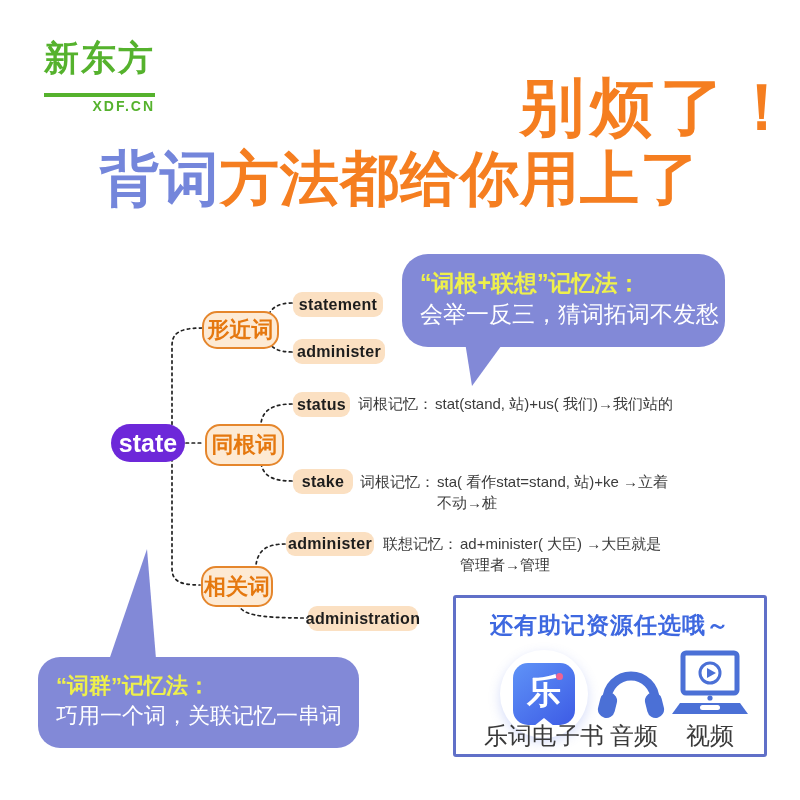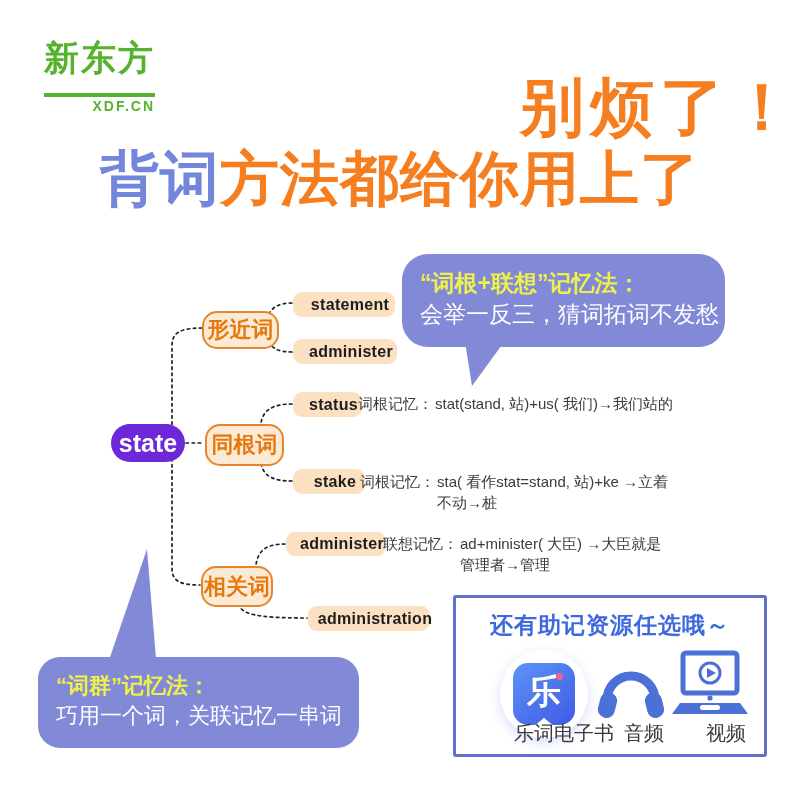--- a/index.html
+++ b/index.html
@@ -27,21 +27,21 @@
   
   .root-node{position:absolute;left:111px;top:424px;width:74px;height:38px;background:#6d28d9;
              border-radius:19px;color:#fff;font-weight:bold;font-size:25px;
              display:flex;align-items:center;justify-content:center;}
   .cat{position:absolute;background:#fdead4;border:2px solid #e5862c;border-radius:15px;
        color:#e5780f;font-weight:bold;font-size:22px;display:flex;align-items:center;justify-content:center;}
   .cat1{left:202px;top:311px;width:73px;height:34px;}
   .cat2{left:205px;top:424px;width:75px;height:38px;}
   .cat3{left:201px;top:566px;width:68px;height:37px;}
   .word{position:absolute;background:#fbe0c2;border-radius:9px;color:#1d1d1d;font-weight:bold;
-        font-size:16px;display:flex;align-items:center;justify-content:center;letter-spacing:0.3px;padding-left:12px;}
+        font-size:16px;display:flex;align-items:center;justify-content:center;letter-spacing:0.3px;}
   .w-statement{left:293px;top:292px;width:90px;height:25px;}
   .w-overstate{left:293px;top:339px;width:92px;height:25px;}
   .w-status{left:293px;top:392px;width:57px;height:25px;}
   .w-stake{left:293px;top:469px;width:60px;height:25px;}
   .w-administer{left:286px;top:532px;width:88px;height:24px;}
   .w-administration{left:308px;top:606px;width:110px;height:25px;}
 
   .note{position:absolute;display:flex;font-size:15px;line-height:21px;color:#3b3b3b;white-space:nowrap;}
   .note .lbl{margin-right:2px;}
   .note1{left:358px;top:393px;}
@@ -54,21 +54,21 @@
   .bubble .y{color:#eef04c;font-weight:bold;}
   .bubble .w{color:#ffffff;}
   .bubble-top{left:402px;top:254px;width:287px;height:65px;}
   .bubble-bottom{left:38px;top:657px;width:285px;height:63px;border-radius:22px;font-size:22px;line-height:30px;}
 
   
   .res-box{position:absolute;left:453px;top:595px;width:314px;height:162px;background:#fff;
            border:3px solid #6070c8;border-radius:3px;box-sizing:border-box;}
   .res-title{position:absolute;left:0;right:0;top:12px;text-align:center;
              font-size:23px;font-weight:bold;color:#3e68e0;letter-spacing:1px;}
-  .res-label{position:absolute;top:122px;text-align:right;font-size:20px;color:#3a3a3a;font-family:Liberation Serif, serif;}
+  .res-label{position:absolute;top:122px;text-align:center;font-size:24px;color:#3a3a3a;font-family:Liberation Serif, serif;}
   .lab1{left:18px;width:140px;}
   .lab2{left:148px;width:60px;}
   .lab3{left:218px;width:72px;}
 
   .leci-circle{position:absolute;left:44px;top:52px;width:88px;height:88px;border-radius:50%;
                background:#fff;box-shadow:0 4px 12px rgba(90,120,230,0.25);
                display:flex;align-items:center;justify-content:center;}
   .leci-app{position:relative;width:62px;height:62px;border-radius:15px;
             background:linear-gradient(140deg,#5f93f7 0%,#3d5be5 100%);
             display:flex;align-items:center;justify-content:center;}

